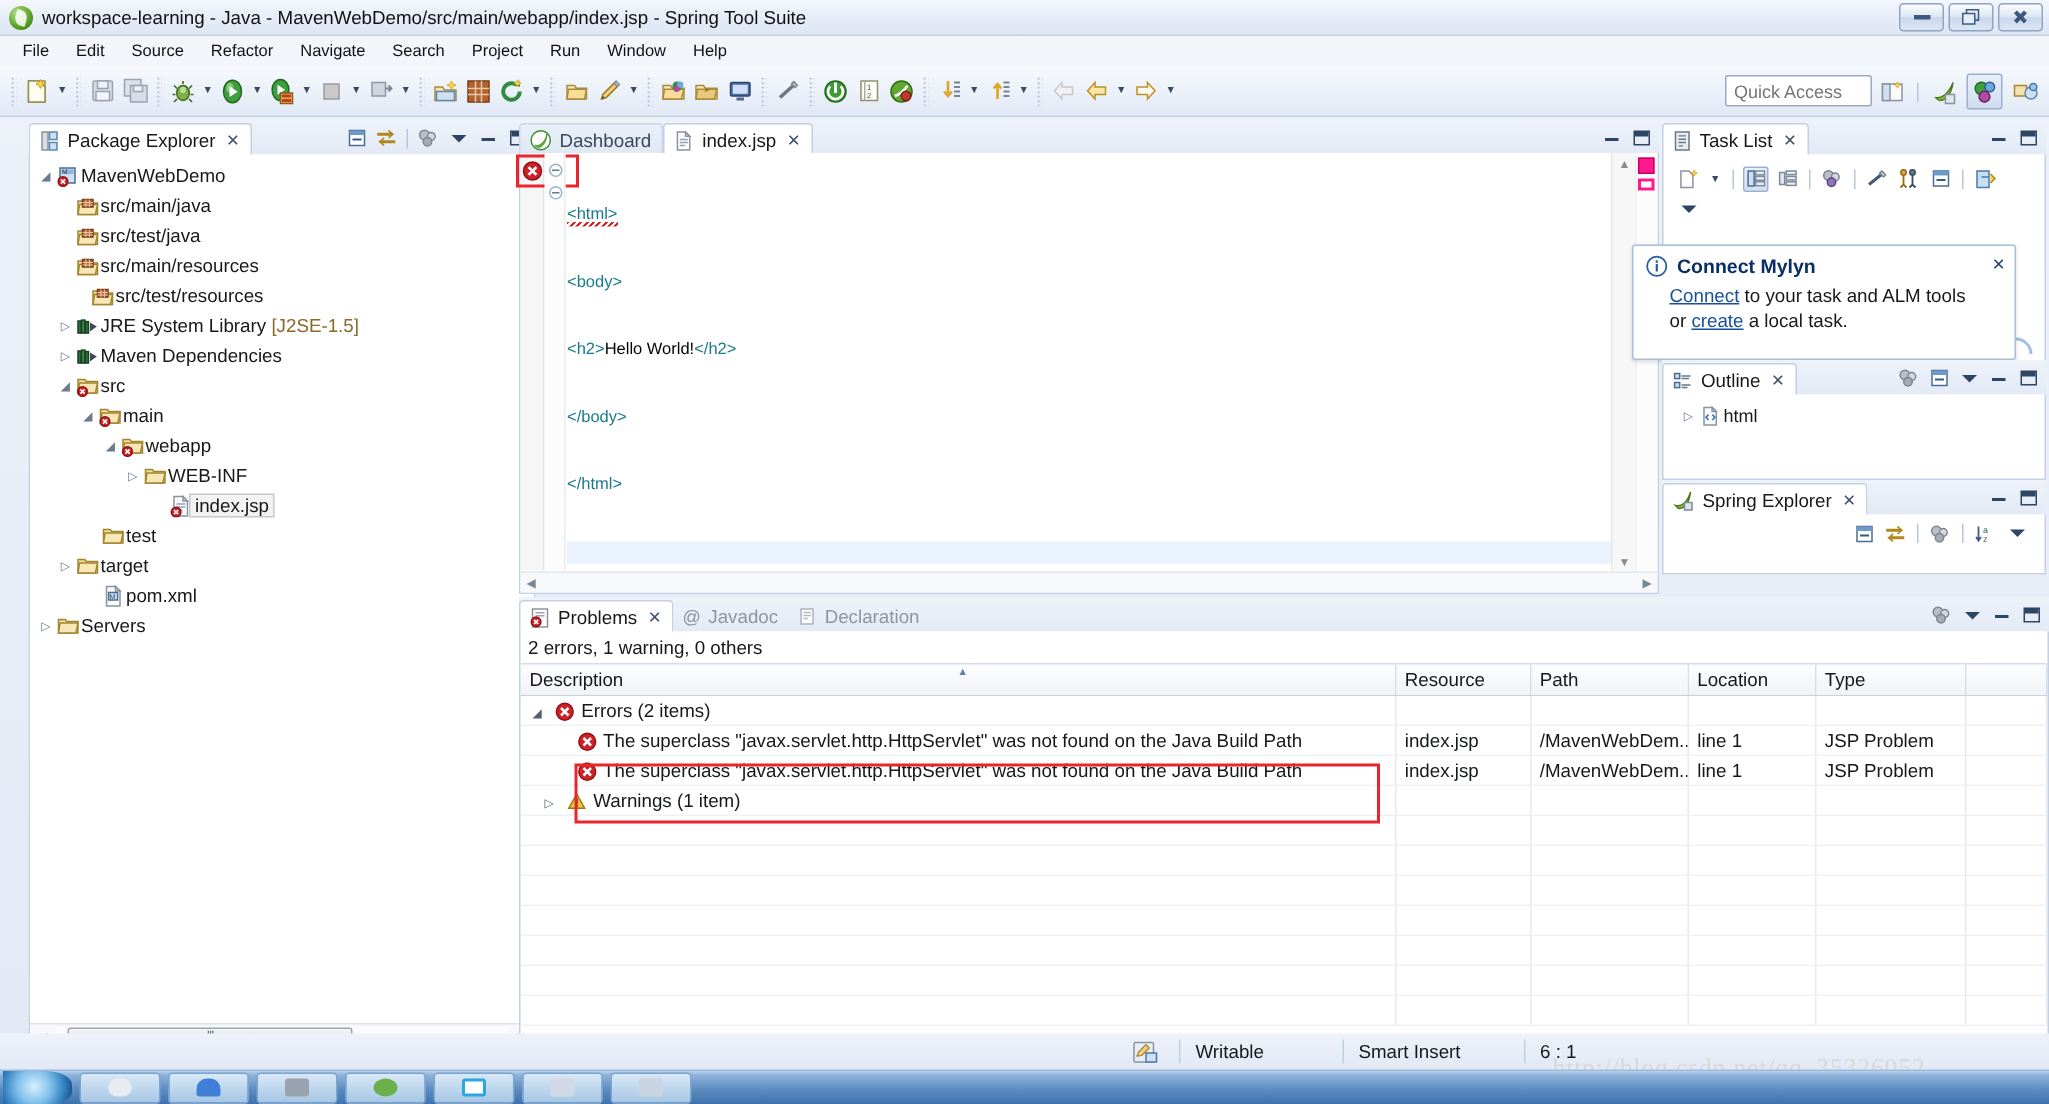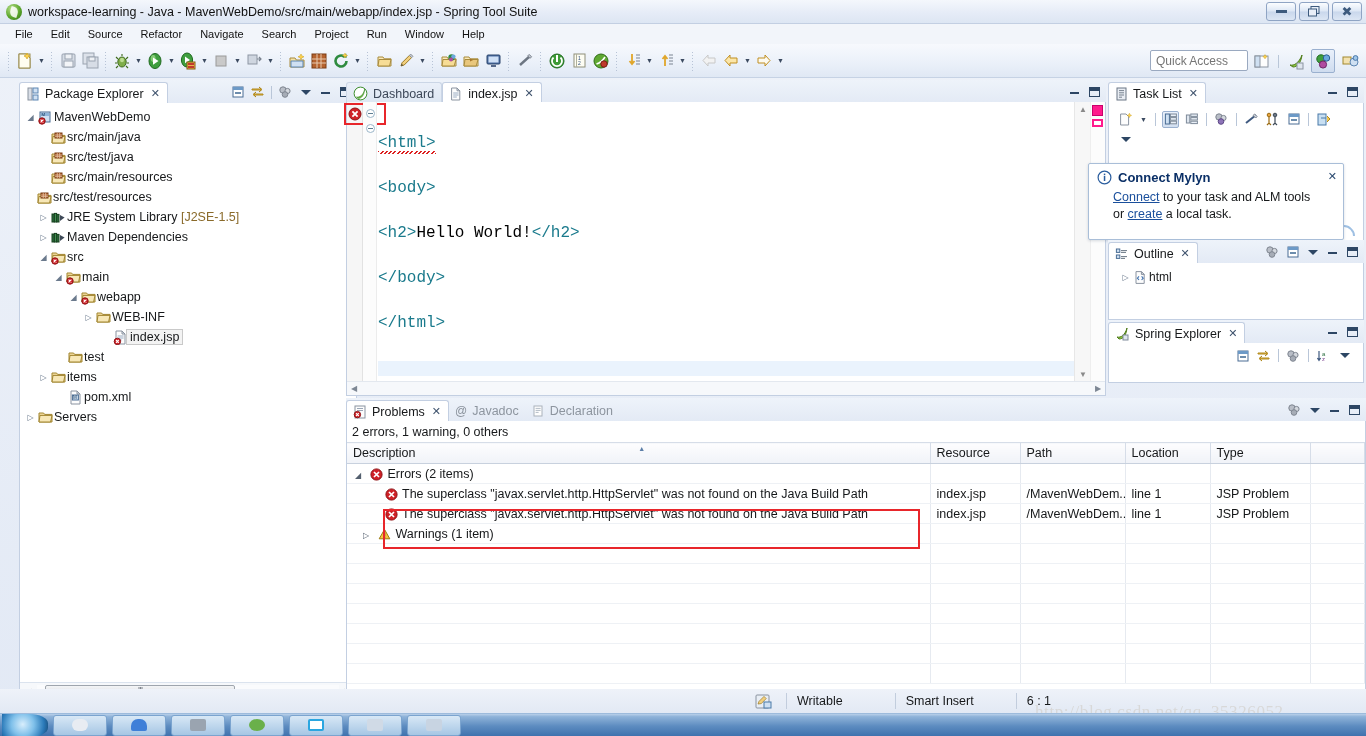--- a/index.html
+++ b/index.html
@@ -186,22 +186,22 @@
   }
   .err-gutter-icon {
     position:absolute; left:1px; top:5px; width:14px; height:14px;
   }
   .red-box-gutter {
     position:absolute; left:-3px; top:1px; width:42px; height:22px;
     border:2px solid #e8262b; pointer-events:none;
   }
   .code {
     position:absolute; left:31px; top:0; right:31px; bottom:14px;
-    font-family:Liberation Mono, monospace;
-    font-size:16px; line-height:15px; padding-top:4px; color:#000; white-space:pre;
+    font-family:Liberation Sans, sans-serif;
+    font-size:11px; line-height:15px; padding-top:4px; color:#000; white-space:pre;
   }
   .code .tag { color:#1a7a8c; }
   .code-line { height:15px; position:relative; }
   .code-line.current { background:#eaf3fd; }
   .sq {
     position:relative;
   }
   .sq:after{
     content:""; position:absolute; left:0; right:0; bottom:-2px; height:3px;
     background-image: repeating-linear-gradient(135deg,#d22 0 1.4px, transparent 1.4px 3px);
@@ -668,21 +668,21 @@
             <svg width="15" height="15" viewBox="0 0 15 15">
                 <path d="M1 4h4.6l1 1.4H14V13H1z" fill="#f3dc9e" stroke="#a1852f"></path>
                 <path d="M2 6.4h12L12.6 13H1z" fill="#f7e7b6" stroke="#a1852f"></path>
                 <rect x="4" y="3" width="7" height="5" fill="#b5622e" stroke="#7b3d14"></rect>
                 <path d="M4 5h7M4 6.6h7M6.3 3v5M8.6 3v5" stroke="#e7c9ae" stroke-width=".7"></path>
               </svg>
           </span>
           <span class="tlabel">src/main/resources</span>
         </div>
 
-        <div class="tnode" style="padding-left:16px">
+        <div class="tnode" style="padding-left:40px">
           <span class="ticon">
             <svg width="15" height="15" viewBox="0 0 15 15">
                 <path d="M1 4h4.6l1 1.4H14V13H1z" fill="#f3dc9e" stroke="#a1852f"></path>
                 <path d="M2 6.4h12L12.6 13H1z" fill="#f7e7b6" stroke="#a1852f"></path>
                 <rect x="4" y="3" width="7" height="5" fill="#b5622e" stroke="#7b3d14"></rect>
                 <path d="M4 5h7M4 6.6h7M6.3 3v5M8.6 3v5" stroke="#e7c9ae" stroke-width=".7"></path>
               </svg>
           </span>
           <span class="tlabel">src/test/resources</span>
         </div>
@@ -790,21 +790,21 @@
         </div>
 
         <div class="tnode" style="padding-left:17px">
           <span class="twist">▷</span>
           <span class="ticon">
             <svg width="15" height="15" viewBox="0 0 15 15">
                 <path d="M1 3h4.6l1 1.4H14V12H1z" fill="#f3dc9e" stroke="#a1852f"></path>
                 <path d="M2 5.4h12L12.6 12H1z" fill="#f7e7b6" stroke="#a1852f"></path>
               </svg>
           </span>
-          <span class="tlabel">items</span>
+          <span class="tlabel">target</span>
         </div>
 
         <div class="tnode" style="padding-left:47px">
           <span class="ticon">
             <svg width="15" height="15" viewBox="0 0 15 15">
                 <path d="M3 1h6l3 3v10H3z" fill="#fdfdfd" stroke="#8a93a0"></path>
                 <path d="M9 1l3 3H9z" fill="#dfe5ec" stroke="#8a93a0"></path>
                 <rect x="4.4" y="5" width="6" height="5" fill="#cfe0f2" stroke="#4a6d94"></rect>
                 <text x="5" y="9.2" font-size="4.6" fill="#1c3c5c" font-family="sans-serif">M</text>
               </svg>

